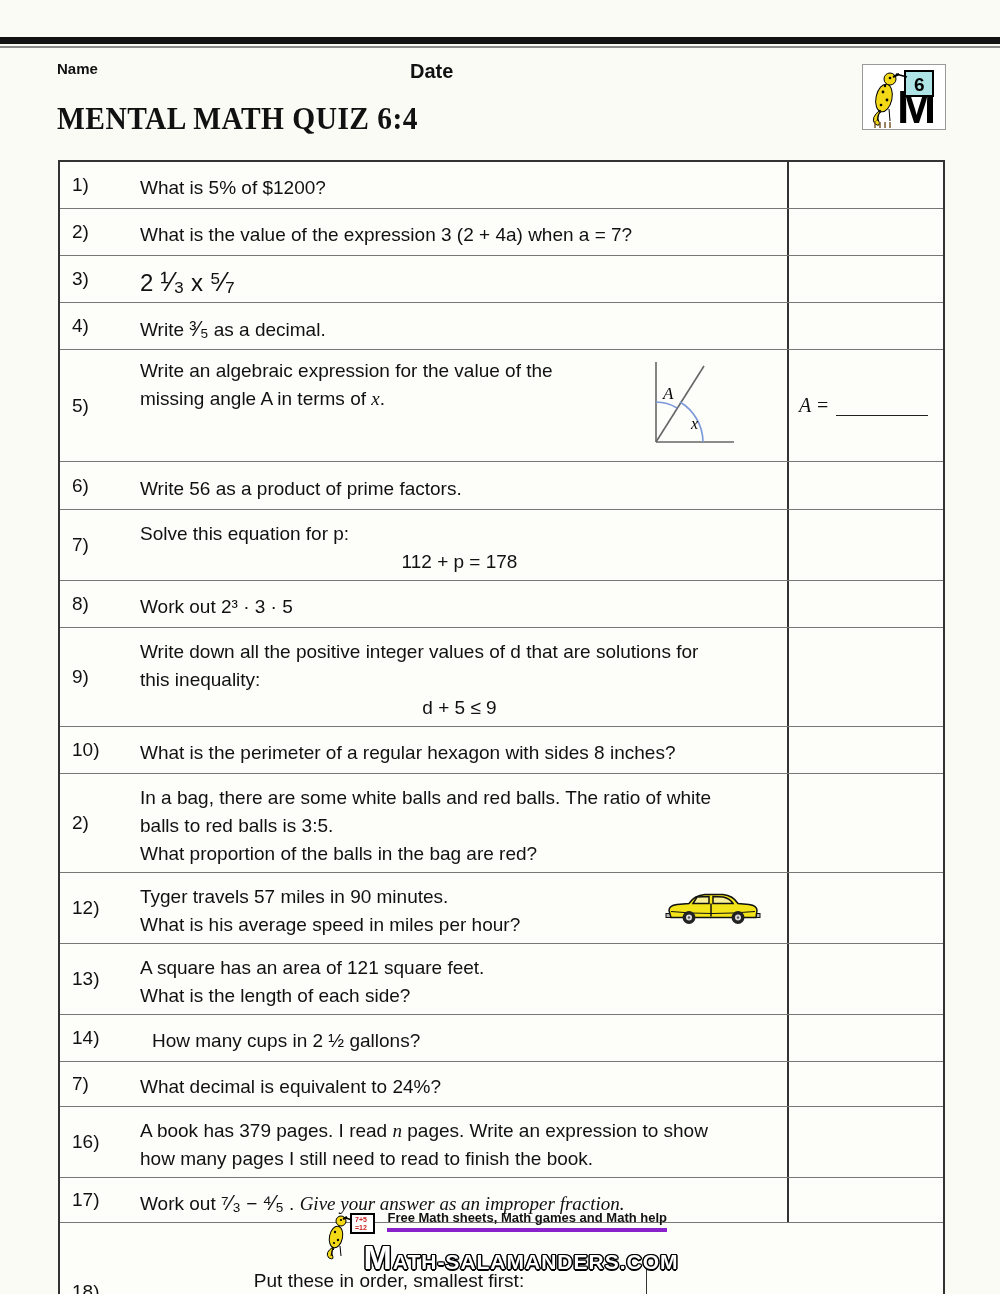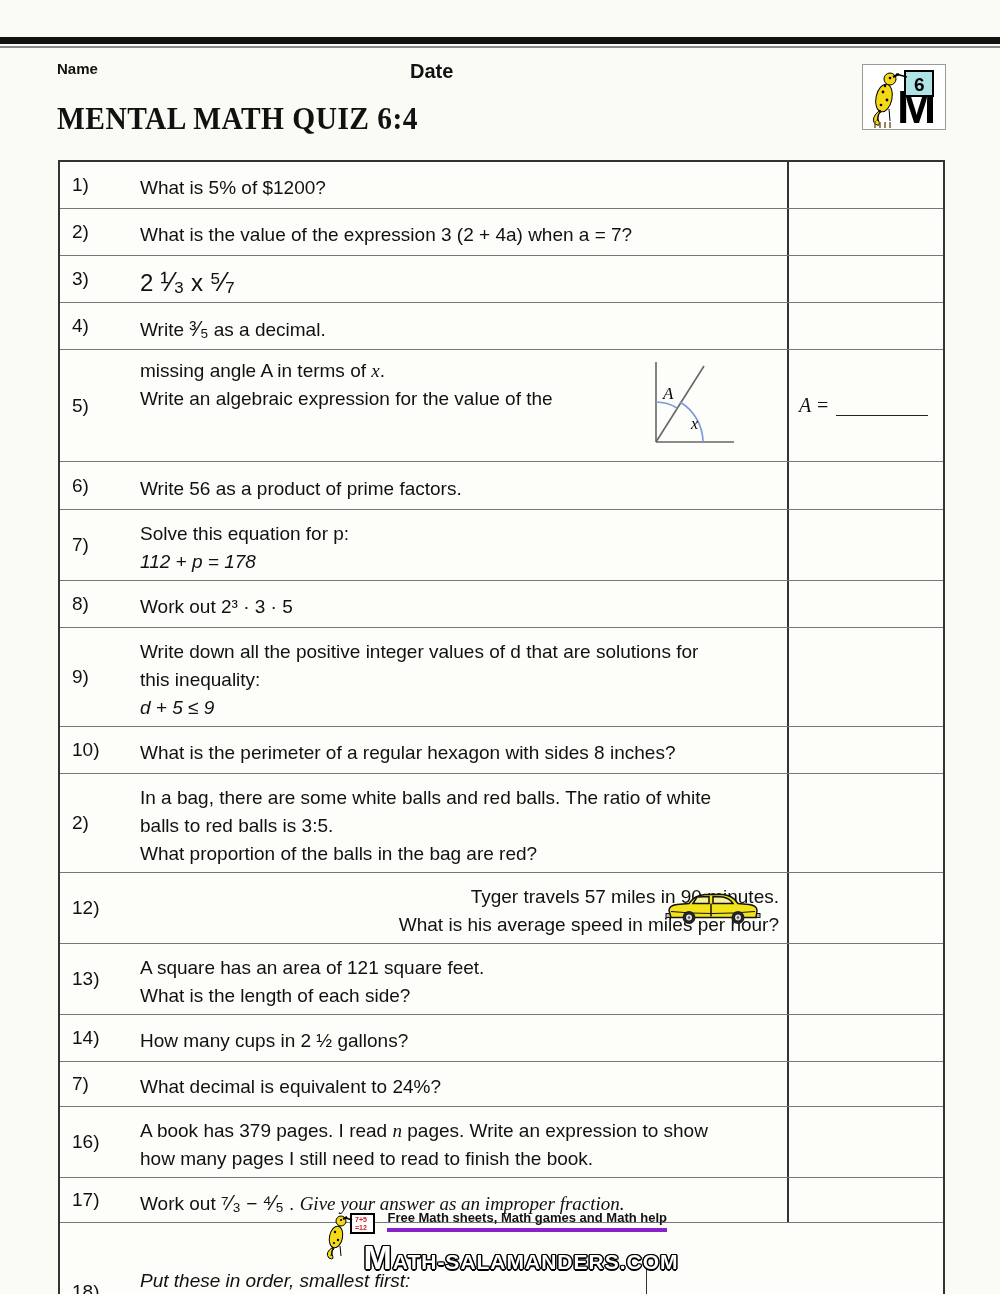--- a/index.html
+++ b/index.html
@@ -27,21 +27,21 @@
   .row.special{grid-template-columns:80px 506px 1fr;margin-top:34px;}
   .num{display:flex;align-items:center;padding-left:12px;font-size:19px;}
   .q{display:flex;flex-direction:column;justify-content:center;position:relative;
      font-size:19px;line-height:28px;padding:10px 8px 4px 0;box-sizing:border-box;}
   .q.top{justify-content:flex-start;padding-top:7px;}
   .a{border-left:2px solid #333;box-sizing:border-box;}
   .a.a5{display:flex;align-items:center;padding-left:10px;font-size:20px;}
   .a.a18{border-left:1.5px solid #333;display:flex;align-items:center;justify-content:center;
          gap:29px;padding-top:22px;box-sizing:border-box;}
   .line{white-space:pre-wrap;}
-  .line.center{font-style:italic;}
+  .line.center{text-align:center;}
   .line.large{font-size:24px;}
   .line.spread{word-spacing:22px;}
   .it{font-style:italic;font-family:"Liberation Serif","DejaVu Serif",serif;}
   .frac{font-size:1.12em;}
   .apre{font-style:italic;font-family:"Liberation Serif","DejaVu Serif",serif;}
   .ablank{display:inline-block;width:92px;height:20px;border-bottom:1.5px solid #222;margin-left:7px;}
   .dash{display:inline-block;width:46px;height:0;border-top:2px solid #222;}
   .angle-svg{position:absolute;right:48px;top:6px;}
   .car-svg{position:absolute;right:26px;top:50%;transform:translateY(-50%);}
   .footer{position:absolute;left:0;top:1210px;width:1000px;text-align:center;}
@@ -124,22 +124,22 @@
     <div class="row" style="min-height: 47px;">
       <div class="num">4)</div>
       <div class="q">
         <div class="line"><span>Write </span><span class="frac">³⁄₅</span><span> as a decimal.</span></div>
       </div>
       <div class="a"></div>
     </div>
     <div class="row" style="min-height: 112px;">
       <div class="num">5)</div>
       <div class="q top">
+        <div class="line"><span>Write an algebraic expression for the value of the</span></div>
         <div class="line"><span>missing angle A in terms of </span><span class="it">x</span><span>.</span></div>
-        <div class="line"><span>Write an algebraic expression for the value of the</span></div>
         <svg class="angle-svg" width="95" height="92" viewBox="0 0 95 92">
   <g stroke="#666" stroke-width="1.6" fill="none">
     <line x1="12" y1="6" x2="12" y2="86"></line>
     <line x1="12" y1="86" x2="90" y2="86"></line>
     <line x1="12" y1="86" x2="60" y2="10"></line>
   </g>
   <path d="M 12 46 A 40 40 0 0 1 33 52" stroke="#7b98d9" stroke-width="1.6" fill="none"></path>
   <path d="M 36 46 A 47 47 0 0 1 59 86" stroke="#7b98d9" stroke-width="1.6" fill="none"></path>
   <text x="19" y="43" font-style="italic" font-family="'Liberation Serif','DejaVu Serif',serif" font-size="17">A</text>
   <text x="47" y="73" font-style="italic" font-family="'Liberation Serif','DejaVu Serif',serif" font-size="16">x</text>
@@ -190,21 +190,21 @@
     </div>
     <div class="row" style="min-height: 86px;">
       <div class="num">2)</div>
       <div class="q">
         <div class="line"><span>In a bag, there are some white balls and red balls. The ratio of white</span></div>
         <div class="line"><span>balls to red balls is 3:5.</span></div>
         <div class="line"><span>What proportion of the balls in the bag are red?</span></div>
       </div>
       <div class="a"></div>
     </div>
-    <div class="row" style="min-height: 56px; text-align: right;">
+    <div class="row" style="min-height: 56px;">
       <div class="num">12)</div>
       <div class="q">
         <div class="line"><span>Tyger travels 57 miles in 90 minutes.</span></div>
         <div class="line"><span>What is his average speed in miles per hour?</span></div>
         <svg class="car-svg" width="96" height="35" viewBox="0 0 96 35">
   <rect x="1" y="23" width="7" height="4" fill="#b9b9b9" stroke="#111" stroke-width="1"></rect>
   <rect x="88" y="23" width="7" height="4" fill="#b9b9b9" stroke="#111" stroke-width="1"></rect>
   <g stroke="#111" stroke-width="1.5">
     <path d="M6 27 L4 20 Q4 15 12 14 L24 13 Q29 5 40 4 L58 4 Q68 5 73 13 L84 14 Q92 15 92 20 L91 27 Z" fill="#f2e418"></path>
     <path d="M28 13 L32 6.5 L44 6 L44 13 Z" fill="#f8f099"></path>
@@ -223,21 +223,21 @@
       <div class="a"></div>
     </div>
     <div class="row" style="min-height: 57px;">
       <div class="num">13)</div>
       <div class="q">
         <div class="line"><span>A square has an area of 121 square feet.</span></div>
         <div class="line"><span>What is the length of each side?</span></div>
       </div>
       <div class="a"></div>
     </div>
-    <div class="row" style="min-height: 47px;">
+    <div class="row" style="min-height: 47px; gap: 12px;">
       <div class="num">14)</div>
       <div class="q">
         <div class="line"><span>How many cups in 2 ½ gallons?</span></div>
       </div>
       <div class="a"></div>
     </div>
     <div class="row" style="min-height: 45px;">
       <div class="num">7)</div>
       <div class="q">
         <div class="line"><span>What decimal is equivalent to 24%?</span></div>

